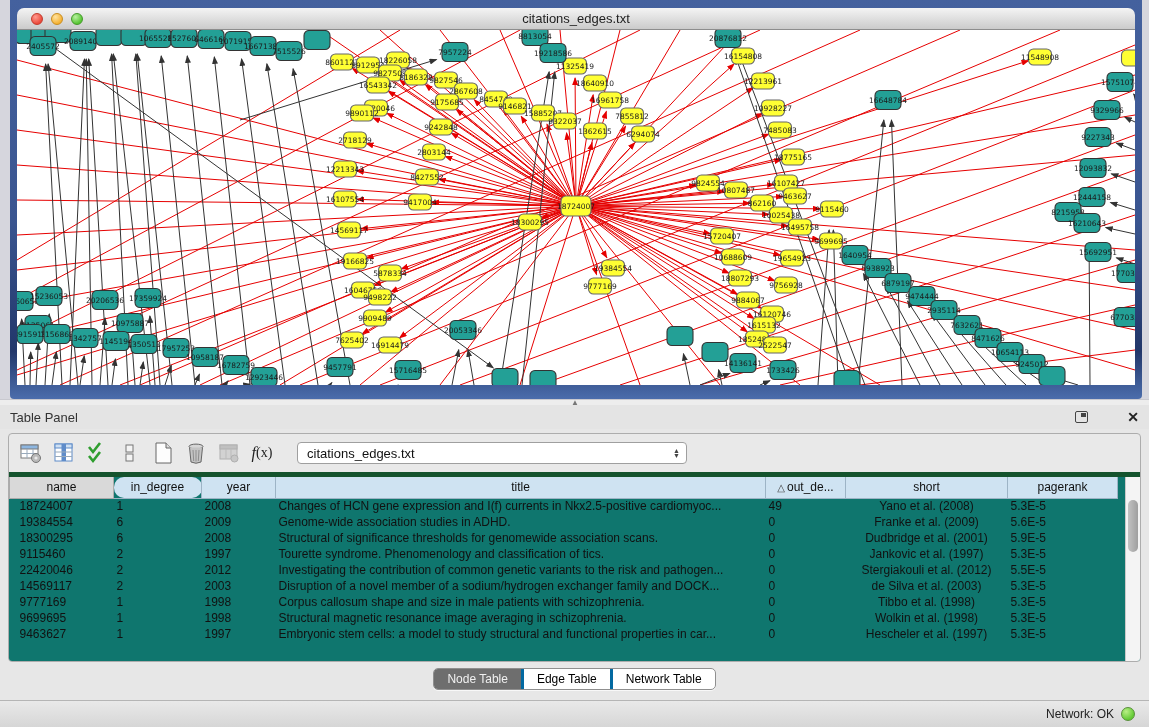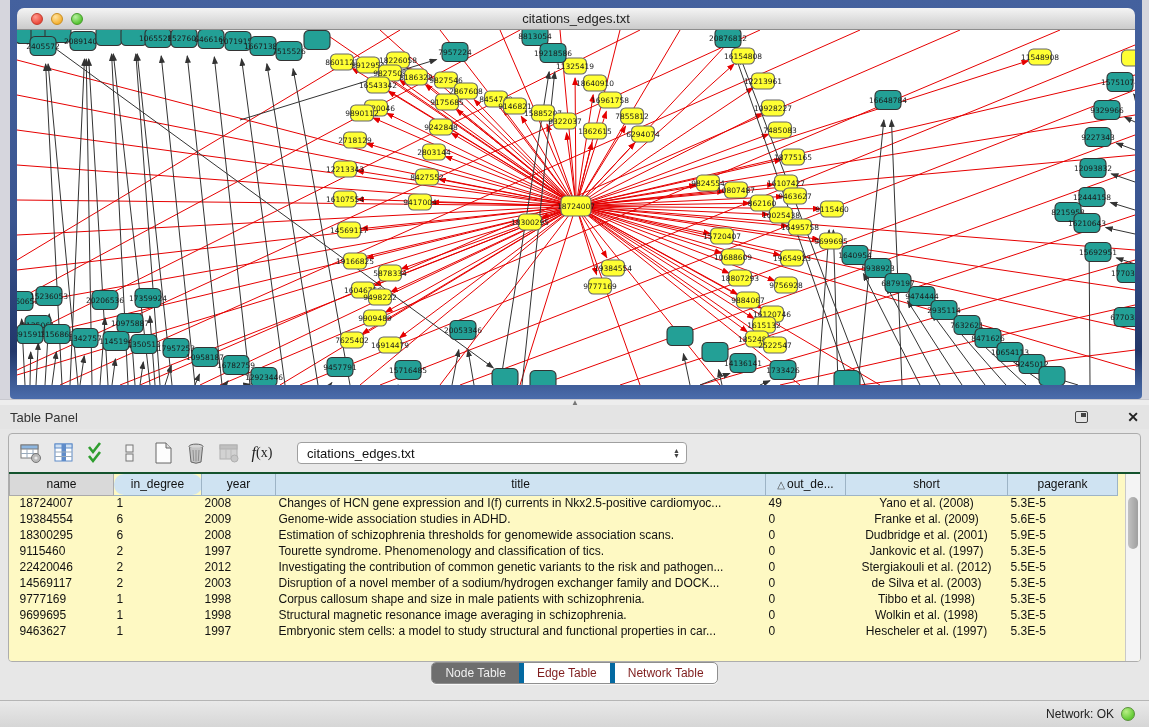--- a/index.html
+++ b/index.html
@@ -36,35 +36,35 @@
   .panel-box { margin:4px 8px 0 8px; border:1px solid #adadad; border-radius:4px; background:#e9e9e9; overflow:hidden; }
   .toolbar { height:38px; display:flex; align-items:center; padding:0 10px; gap:9px; }
   .tb-ic { width:24px; height:24px; display:flex; align-items:center; justify-content:center; cursor:pointer; }
   .fx { font-size:14px; color:#222; font-family:"Liberation Serif",serif; }
   .fx i { font-size:16px; }
   .combo { margin-left:14px; width:390px; height:22px; background:#fff; border:1px solid #9f9f9f; border-radius:4px;
     display:flex; align-items:center; padding:0 4px 0 9px; font-size:13px; color:#111; cursor:pointer;}
   .combo .cval { flex:1; }
   .combo .spin { display:flex; flex-direction:column; line-height:5px; font-size:7px; color:#444; padding-right:2px;}
 
-  .table-wrap { background:#fef9c3; border-top:2px solid #14532d; height:189px; position:relative; overflow:hidden; }
+  .table-wrap { background:#0f766e; border-top:5px solid #14532d; height:189px; position:relative; overflow:hidden; }
   table { border-collapse:collapse; table-layout:fixed; width:1108px; font-size:12px; color:#111; }
   thead th { height:21px; font-weight:normal; text-align:center; border:1px solid #9db4c6; border-top:none;
     overflow:hidden; white-space:nowrap; padding:0 3px; }
   tbody td { height:16px; padding:0 3px; white-space:nowrap; overflow:hidden; }
   tbody td.c0 { padding-left:10px; }
   tbody td.c5 { text-align:center; }
   .sortglyph { font-size:10px; color:#444; margin-right:2px; }
   .vscroll { position:absolute; right:0; top:0; width:15px; bottom:0; background:#f4f4f4; border-left:1px solid #c9c9c9; }
   .vscroll .thumb { position:absolute; left:2px; top:23px; width:10px; height:52px; background:linear-gradient(90deg,#c2c2c2,#9f9f9f); border-radius:5px; }
 
-  .tabbar { height:28px; display:flex; align-items:flex-start; justify-content:center; }
+  .tabbar { height:28px; display:flex; align-items:flex-end; justify-content:center; }
   .seg { display:inline-flex; border:1px solid #8f8f8f; border-radius:5px; overflow:hidden; background:#fff;
     box-shadow:0 1px 0 rgba(255,255,255,.7); }
-  .seg .tab { padding:3px 13px; font-size:12px; color:#7f1d1d; cursor:pointer; border-left:5px solid #0369a1; }
+  .seg .tab { padding:3px 13px; font-size:12px; color:#000000; cursor:pointer; border-left:3px solid #0369a1; }
   .seg .tab:first-child { border-left:none; }
 
   
   .status-bar { width:1149px; height:27px; background:linear-gradient(#e9e9e9,#d6d6d6); border-top:1px solid #b5b5b5;
     display:flex; align-items:center; justify-content:flex-end; gap:7px; padding-right:14px; font-size:12px; color:#222; }
   .memdot { width:14px; height:14px; border-radius:50%; border:1px solid #58903a; }
 </style>
 </head>
 <body>
 
@@ -899,21 +899,21 @@
               <td class="c2">2009</td>
               <td class="c3">Genome-wide association studies in ADHD.</td>
               <td class="c4">0</td>
               <td class="c5">Franke et al. (2009)</td>
               <td class="c6">5.6E-5</td>
             </tr>
             <tr>
               <td class="c0">18300295</td>
               <td class="c1">6</td>
               <td class="c2">2008</td>
-              <td class="c3">Estimation of schizophrenia thresholds for genomewide association scans.</td>
+              <td class="c3">Structural of significance thresholds for genomewide association scans.</td>
               <td class="c4">0</td>
               <td class="c5">Dudbridge et al. (2001)</td>
               <td class="c6">5.9E-5</td>
             </tr>
             <tr>
               <td class="c0">9115460</td>
               <td class="c1">2</td>
               <td class="c2">1997</td>
               <td class="c3">Tourette syndrome. Phenomenology and classification of tics.</td>
               <td class="c4">0</td>

